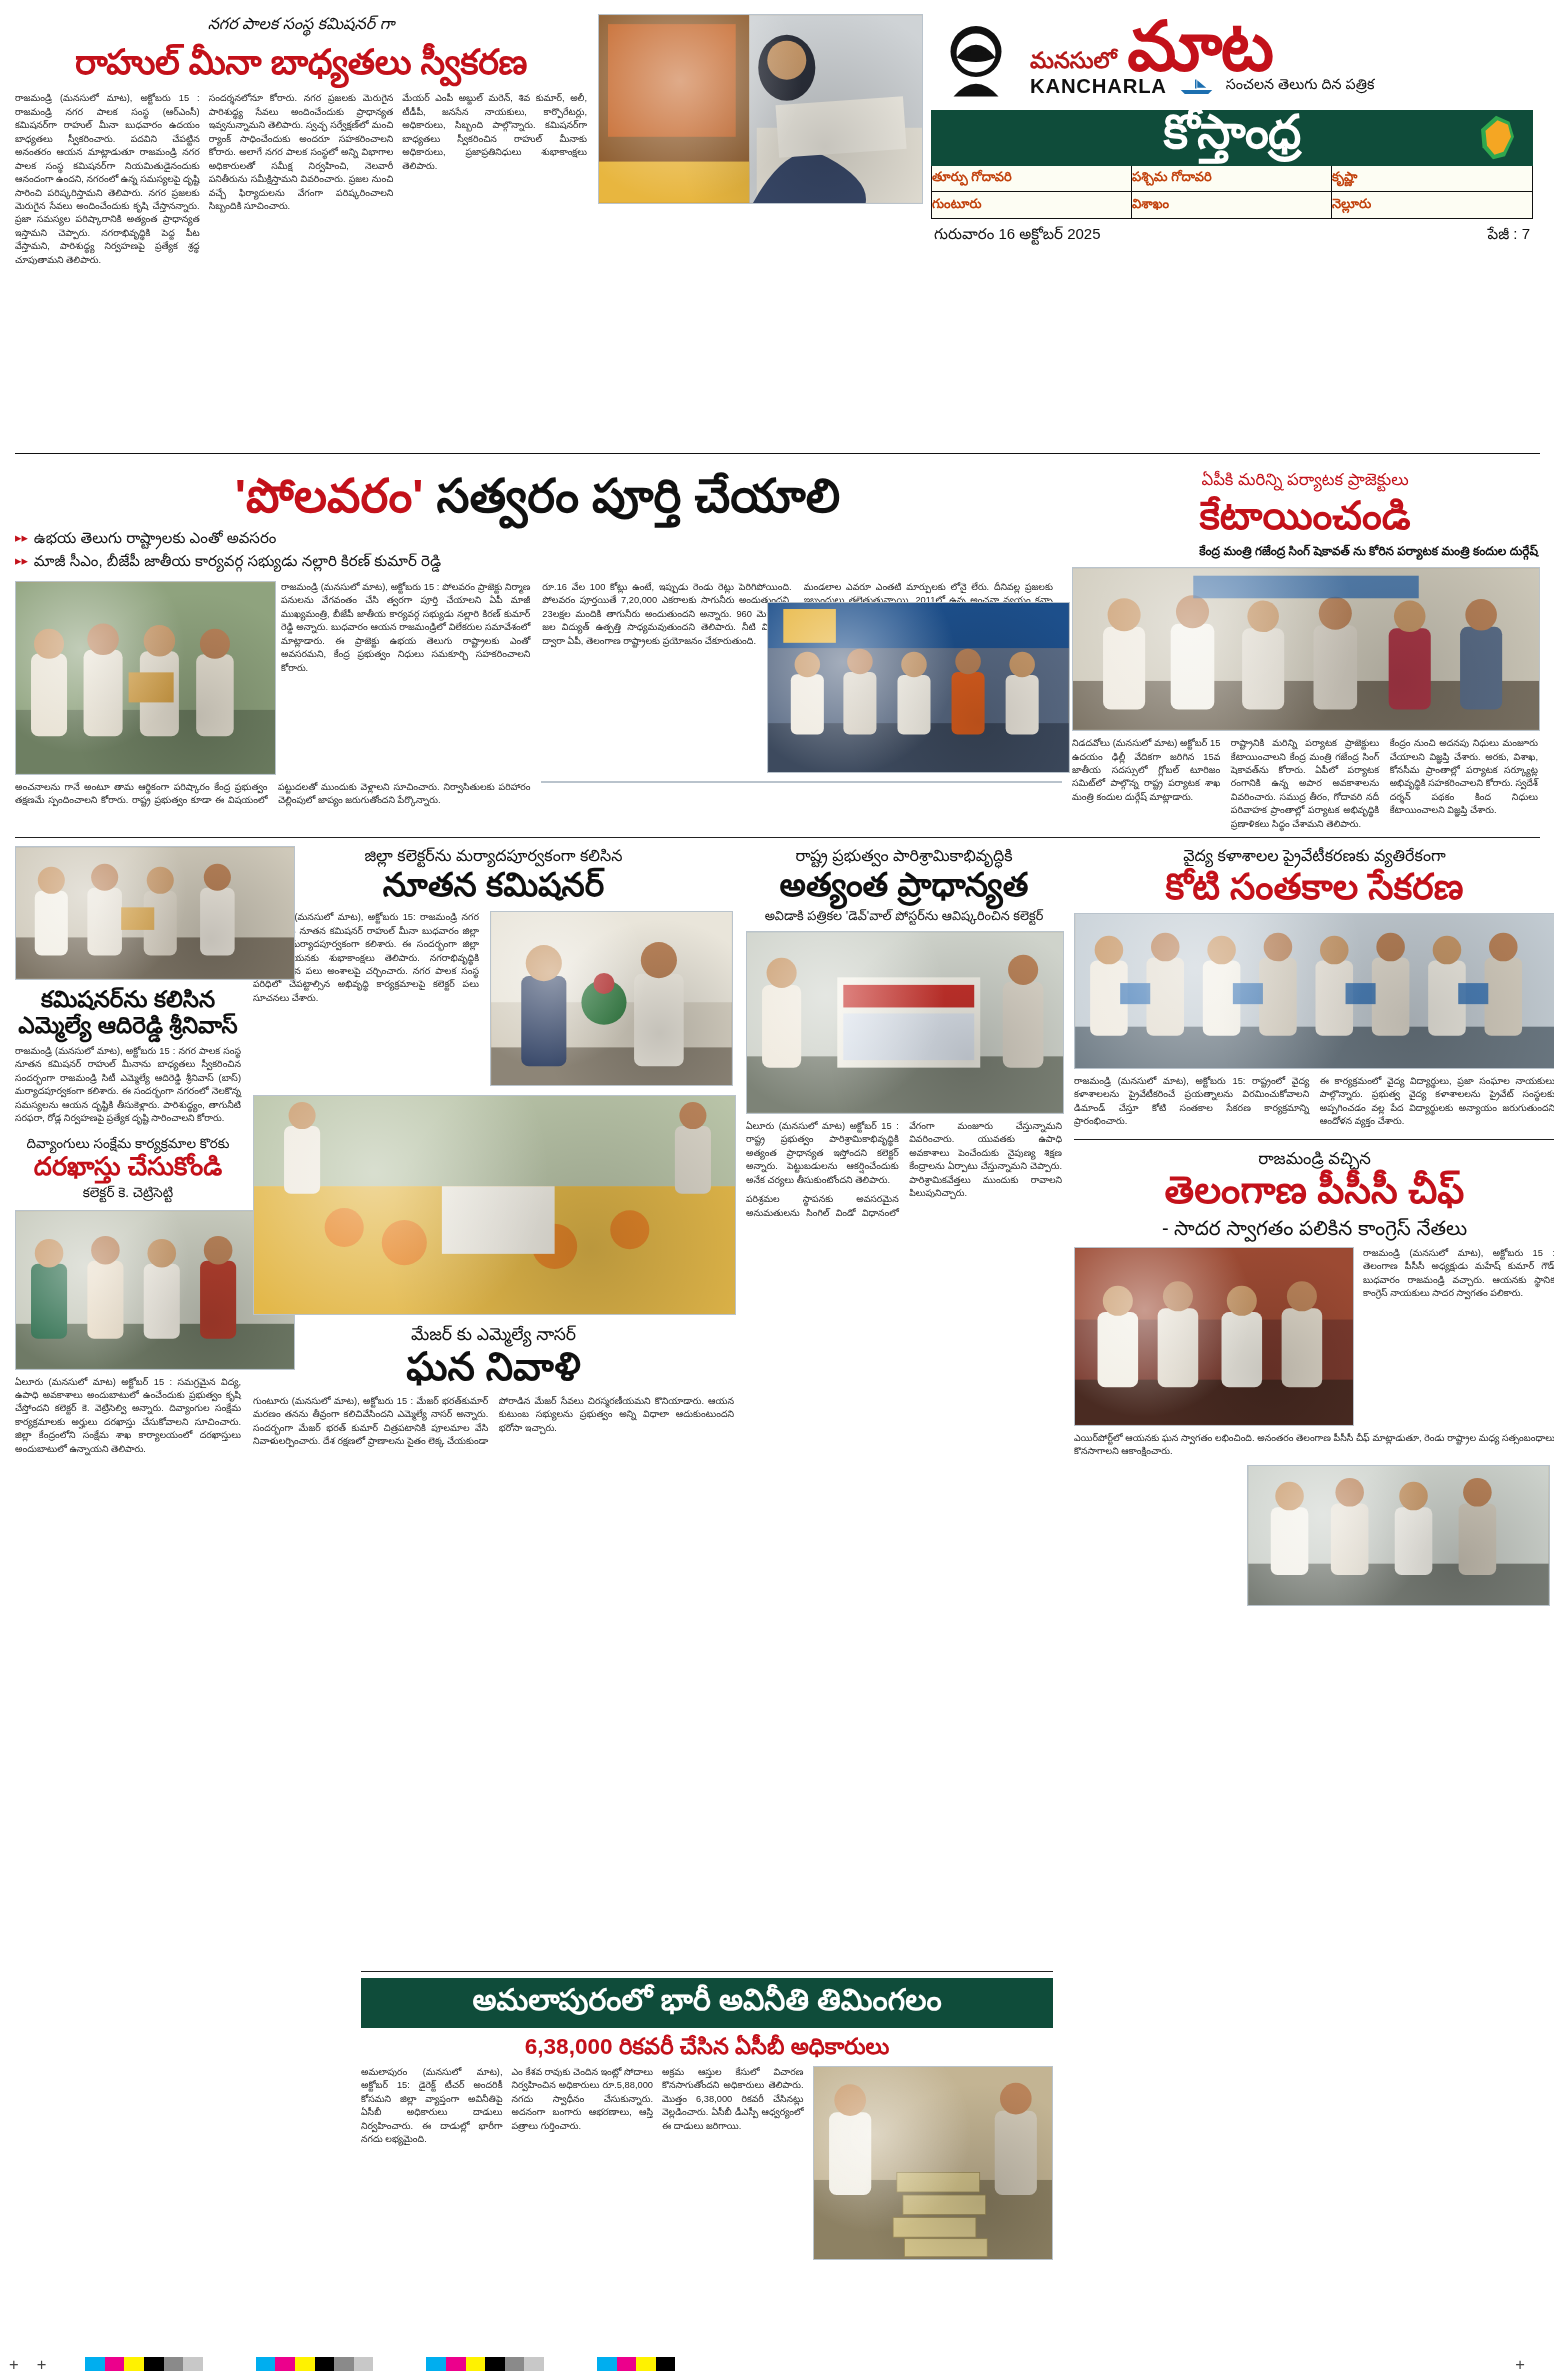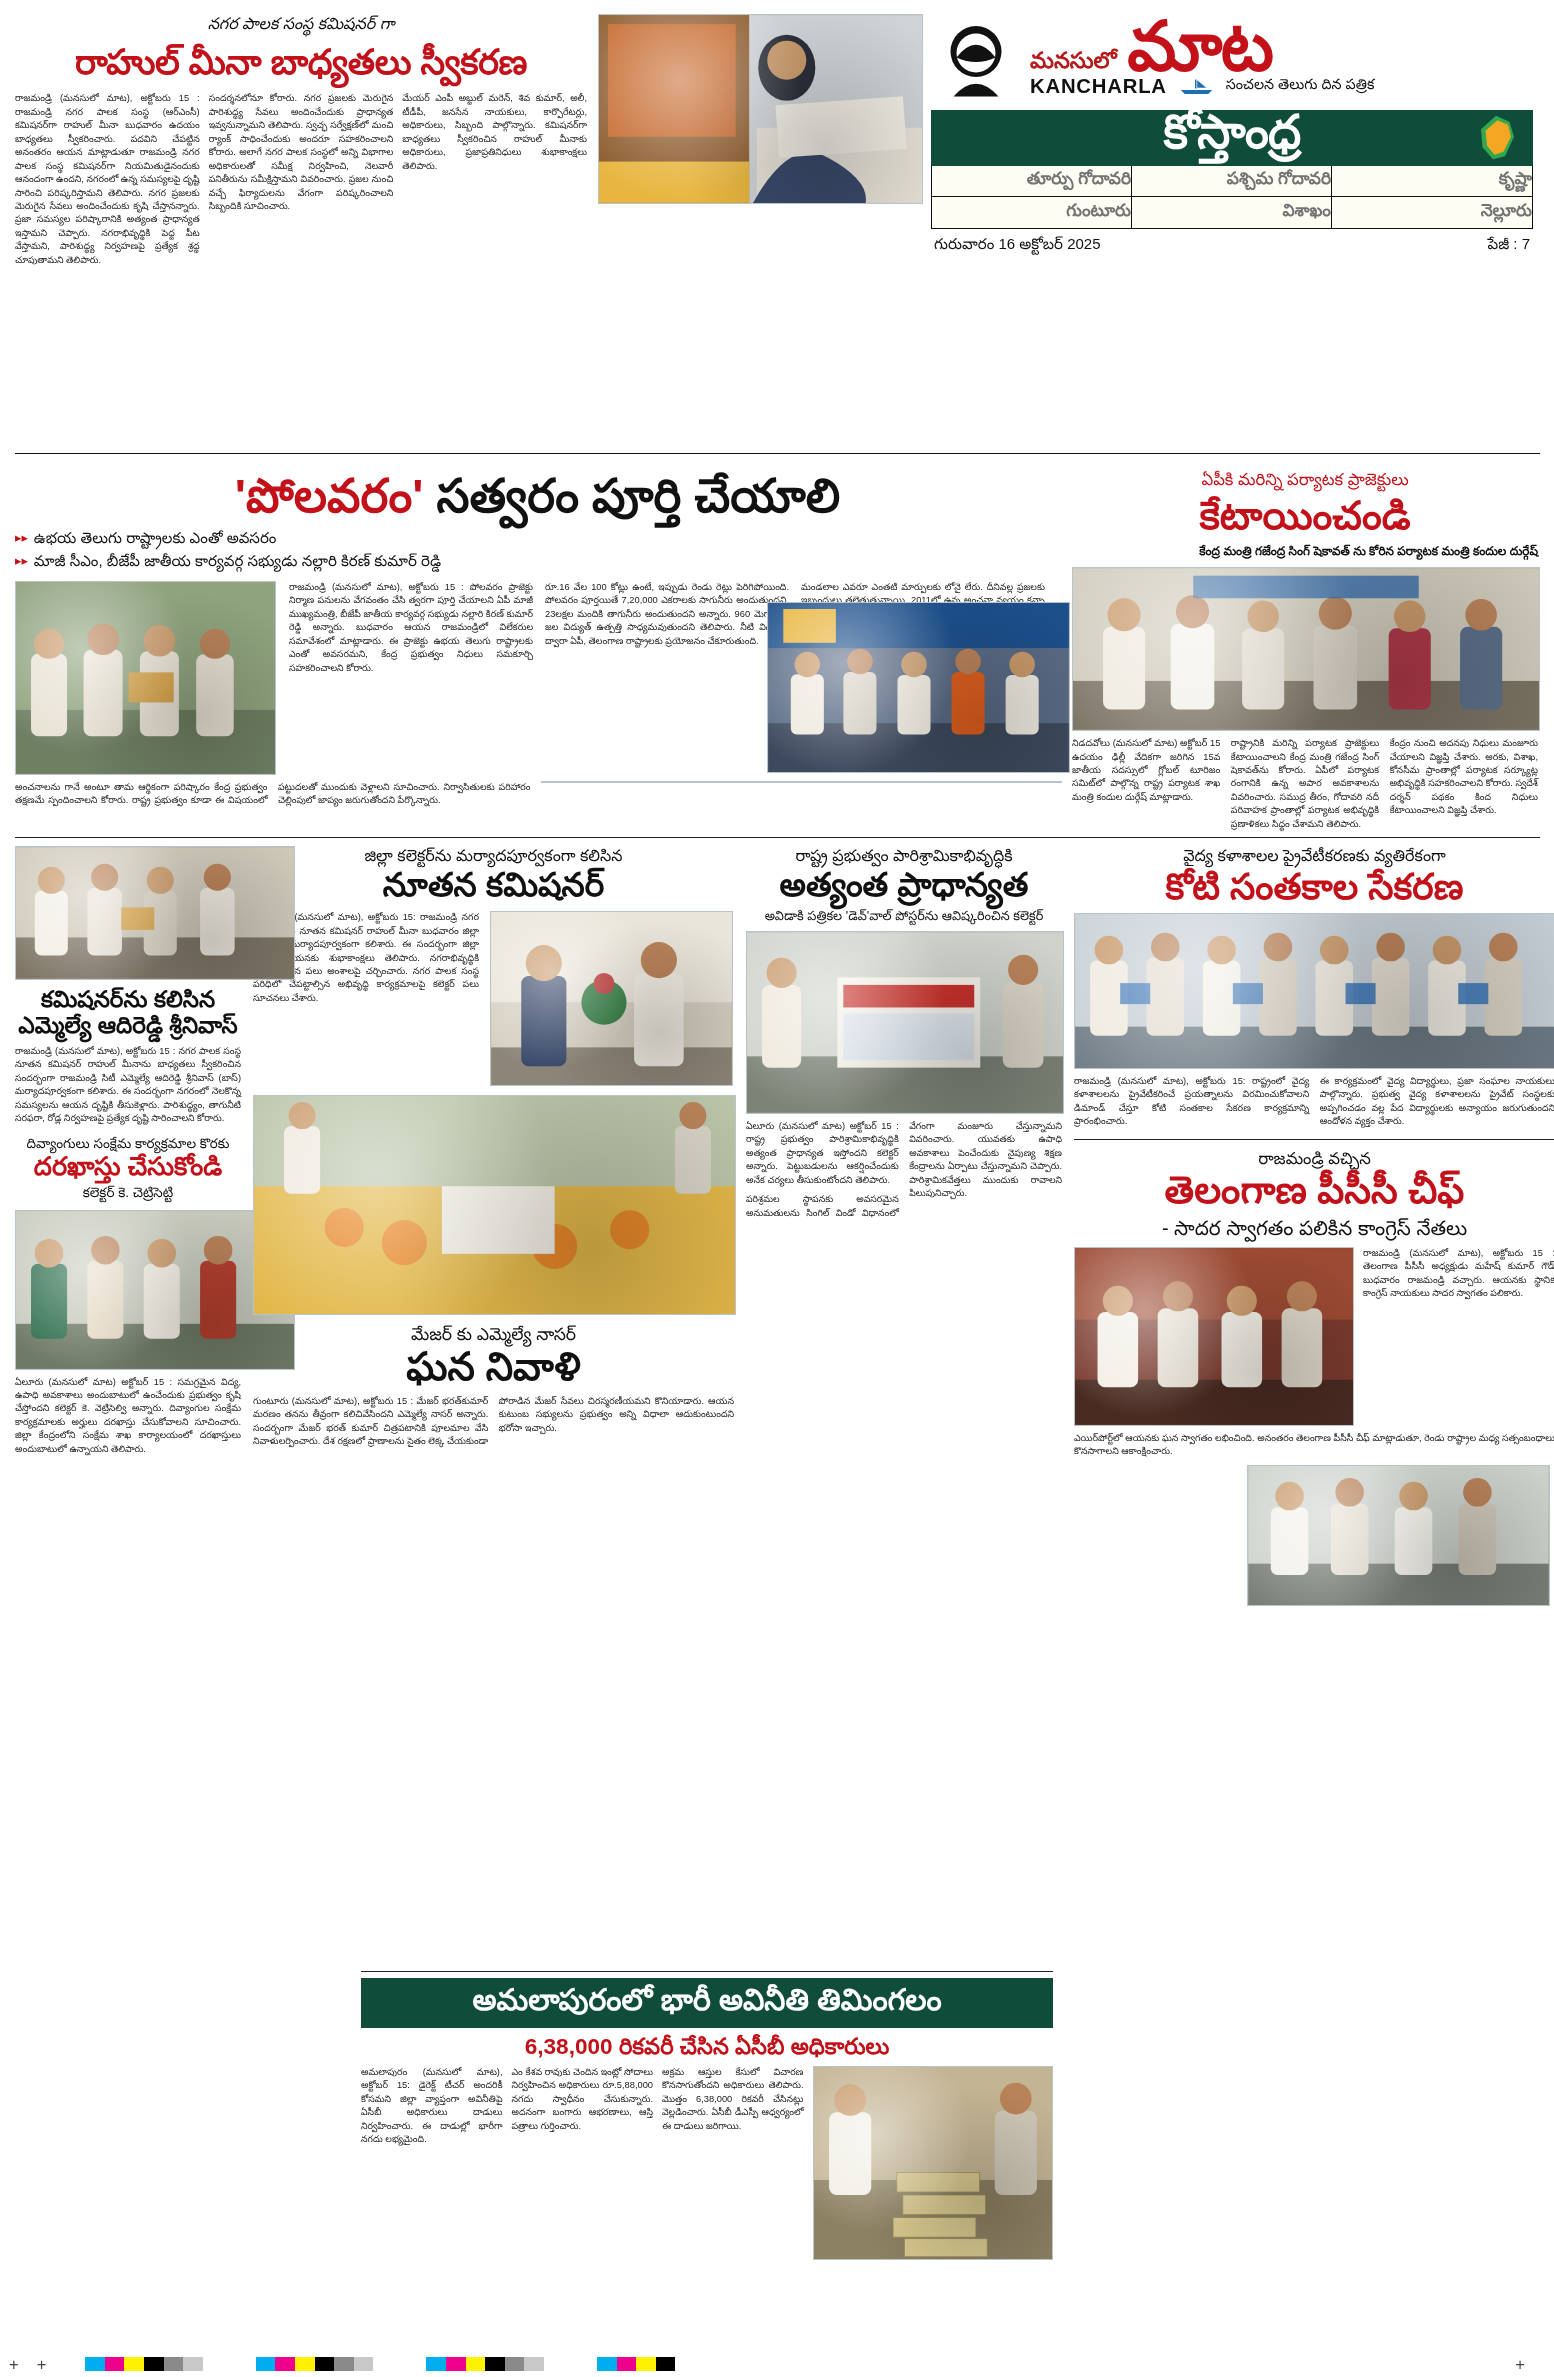--- a/index.html
+++ b/index.html
@@ -37,21 +37,21 @@
   .mast-face{width:90px;height:90px;}
   .mast-face svg{display:block;}
   .mast-mana{font-size:22.6px;color:#b51b1b;font-weight:bold;}
   .mast-maata{font-size:69px;color:#c3111a;font-weight:bold;line-height:.95;letter-spacing:-1.5px;}
   .mast-kancharla{font-size:20.3px;font-weight:bold;color:#111;letter-spacing:0.8px;}
   .mast-tag{font-size:14.3px;color:#111;}
   .mast-band{margin-top:6px;background:#0f4c3a;color:#fff;height:56px;display:flex;align-items:center;justify-content:center;position:relative;}
   .mast-band .kostha{font-size:47px;font-weight:bold;color:#fff;letter-spacing:-0.8px;}
   .mast-band .mapicon{position:absolute;right:13.5px;top:4.5px;width:45px;height:47px;}
   .mast-grid{display:flex;flex-wrap:wrap;border:1.1px solid #111;border-top:none;}
-  .mast-grid div{width:33.333%;box-sizing:border-box;text-align:right;font-size:17px;padding:3.8px 0;border-right:0.9px solid #111;border-bottom:0.9px solid #111;color:#737373;font-weight:bold;background:#fdfdf3;}
+  .mast-grid div{width:33.333%;box-sizing:border-box;text-align:left;font-size:13px;padding:3.8px 0;border-right:0.9px solid #111;border-bottom:0.9px solid #111;color:#c2410c;font-weight:bold;background:#fdfdf3;}
   .mast-grid div:nth-child(3n){border-right:none;}
   .mast-grid div:nth-child(n+4){border-bottom:none;}
   .mast-date{display:flex;justify-content:space-between;align-items:center;margin-top:6px;font-size:15px;padding:0 3px;}
 
   
   .mainrow{display:flex;gap:12px;margin-top:7.5px;border-top:1.4px solid #111;padding-top:16px;}
   .leftbig{width:1045px;}
   .rightcol{width:466px;}
   .h1{font-size:47px;font-weight:bold;text-align:center;line-height:1.1;}
   .h1 .red{color:#c3111a;}
@@ -183,21 +183,21 @@
         <div class="bullet">
           <span class="arrows">▸▸</span>
           <span class="tel">ఉభయ తెలుగు రాష్ట్రాలకు ఎంతో అవసరం</span>
         </div>
         <div class="bullet">
           <span class="arrows">▸▸</span>
           <span class="tel">మాజీ సీఎం, బీజేపీ జాతీయ కార్యవర్గ సభ్యుడు నల్లారి కిరణ్ కుమార్ రెడ్డి</span>
         </div>
       </div>
 
-      <div style="display:flex;gap:15px;margin-top:7.5px;">
+      <div style="display:flex;gap:7px;margin-top:7.5px;">
         <div style="width:259px">
           <div class="ph people" style="width:259px;height:192px">
             <svg viewBox="0 0 345 255" width="259" height="192" style="position:absolute;inset:0">
               <rect width="345" height="255" fill="#8fa37e"></rect>
               <rect y="170" width="345" height="85" fill="#6e7f62"></rect>
               <g fill="#e8e2d4">
                 <rect x="20" y="95" width="48" height="110" rx="10"></rect>
                   <circle cx="44" cy="82" r="20" fill="#c99a6b"></circle>
                 <rect x="90" y="90" width="52" height="115" rx="10"></rect>
                   <circle cx="116" cy="76" r="21" fill="#b9835a"></circle>

